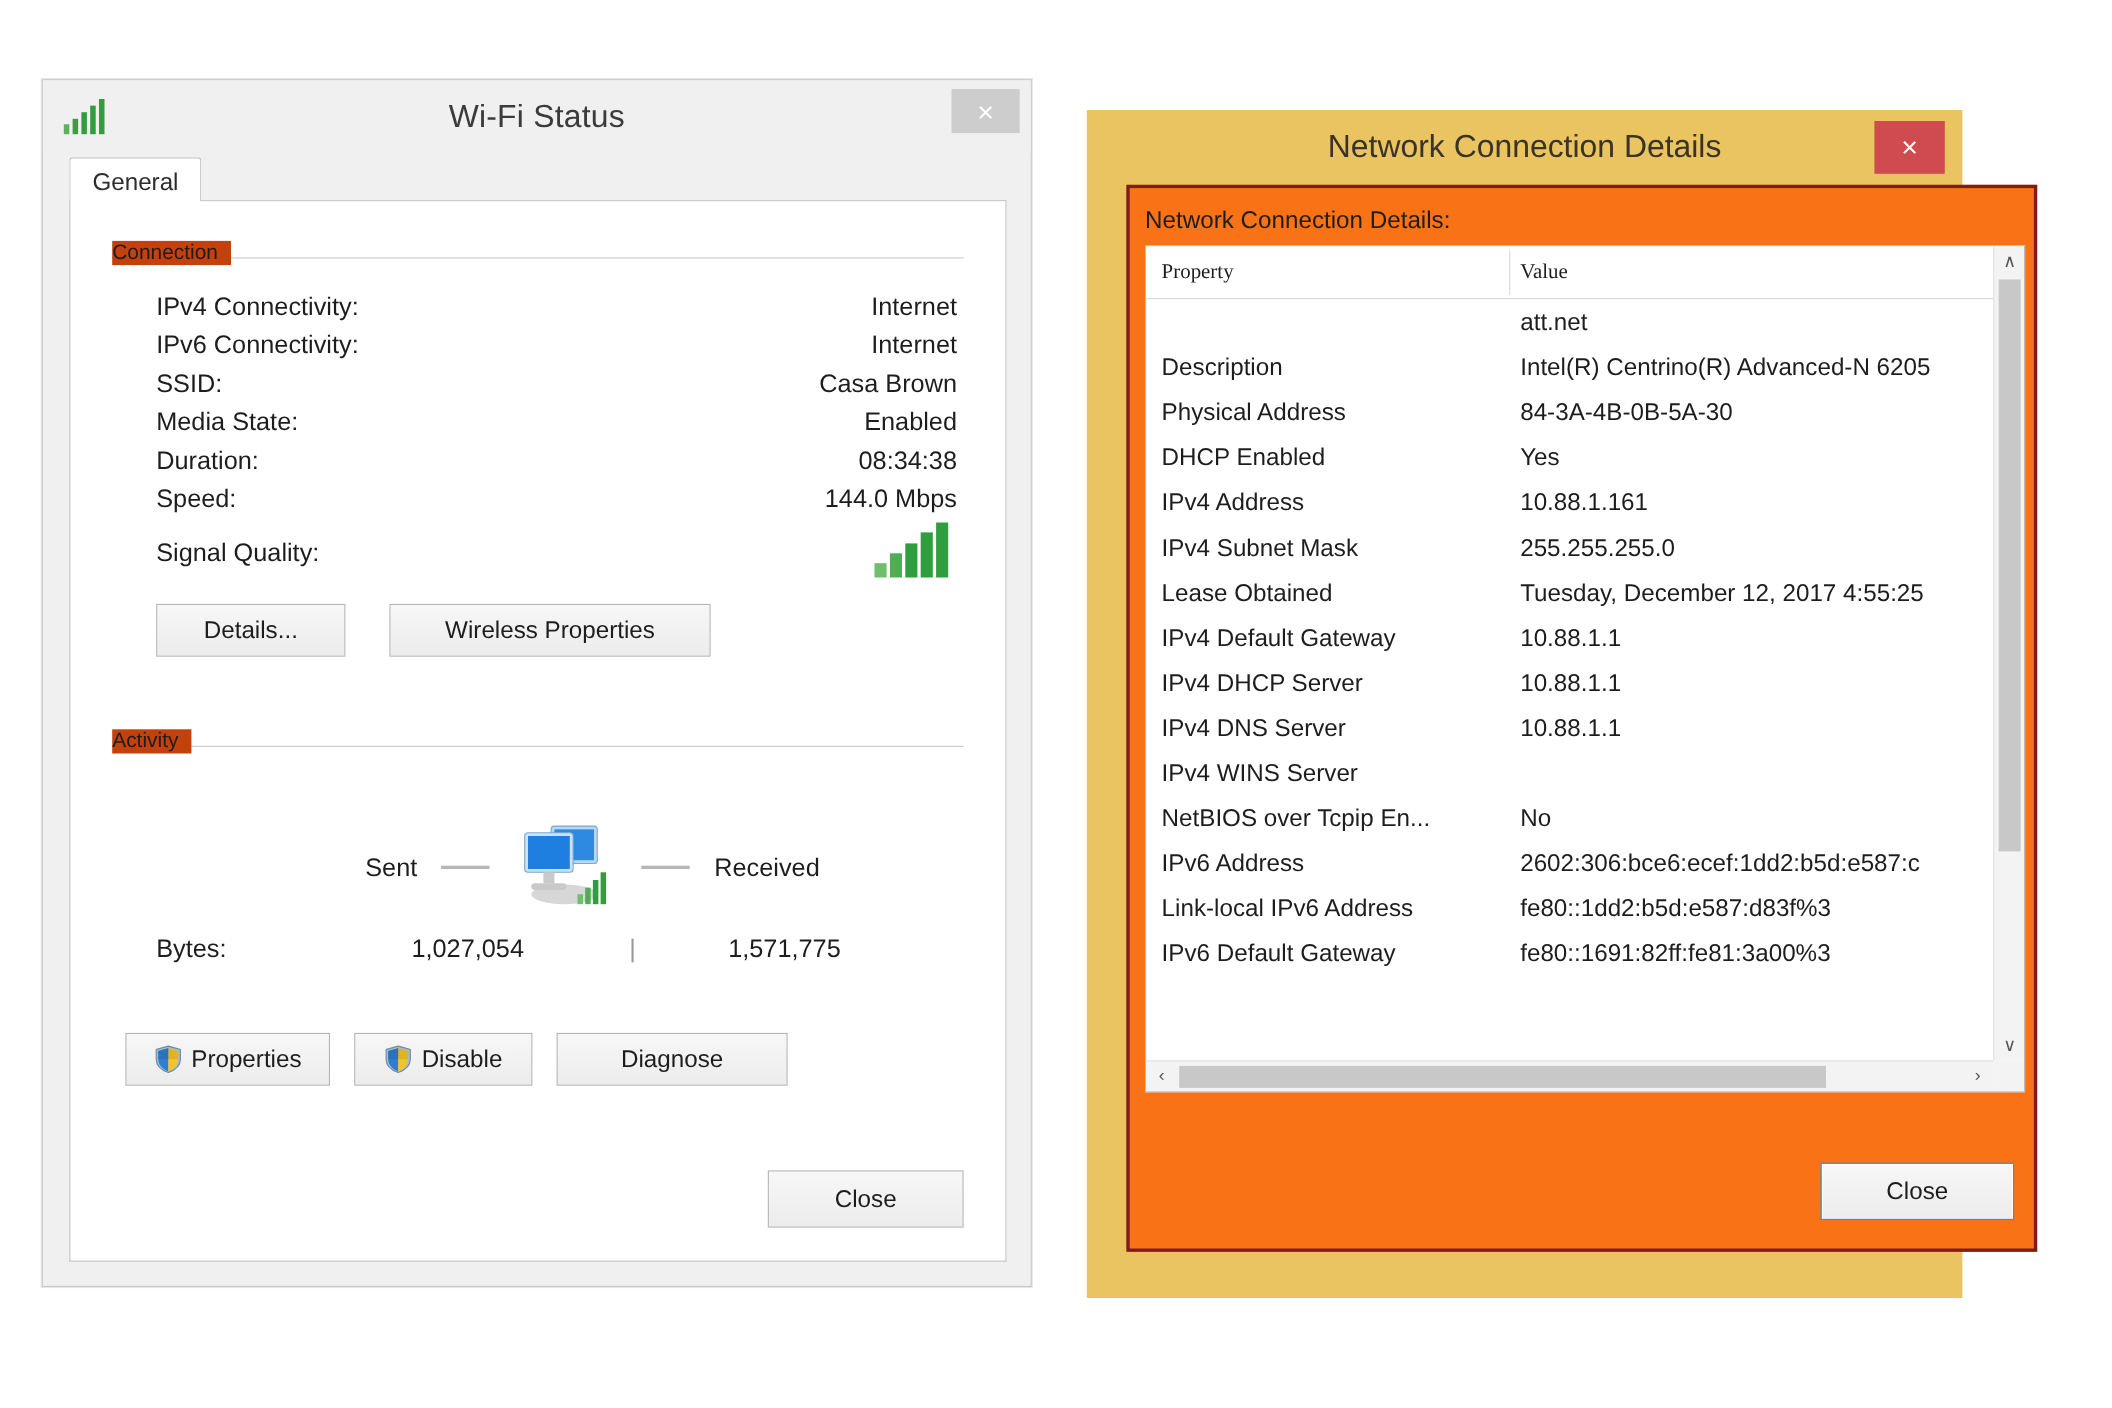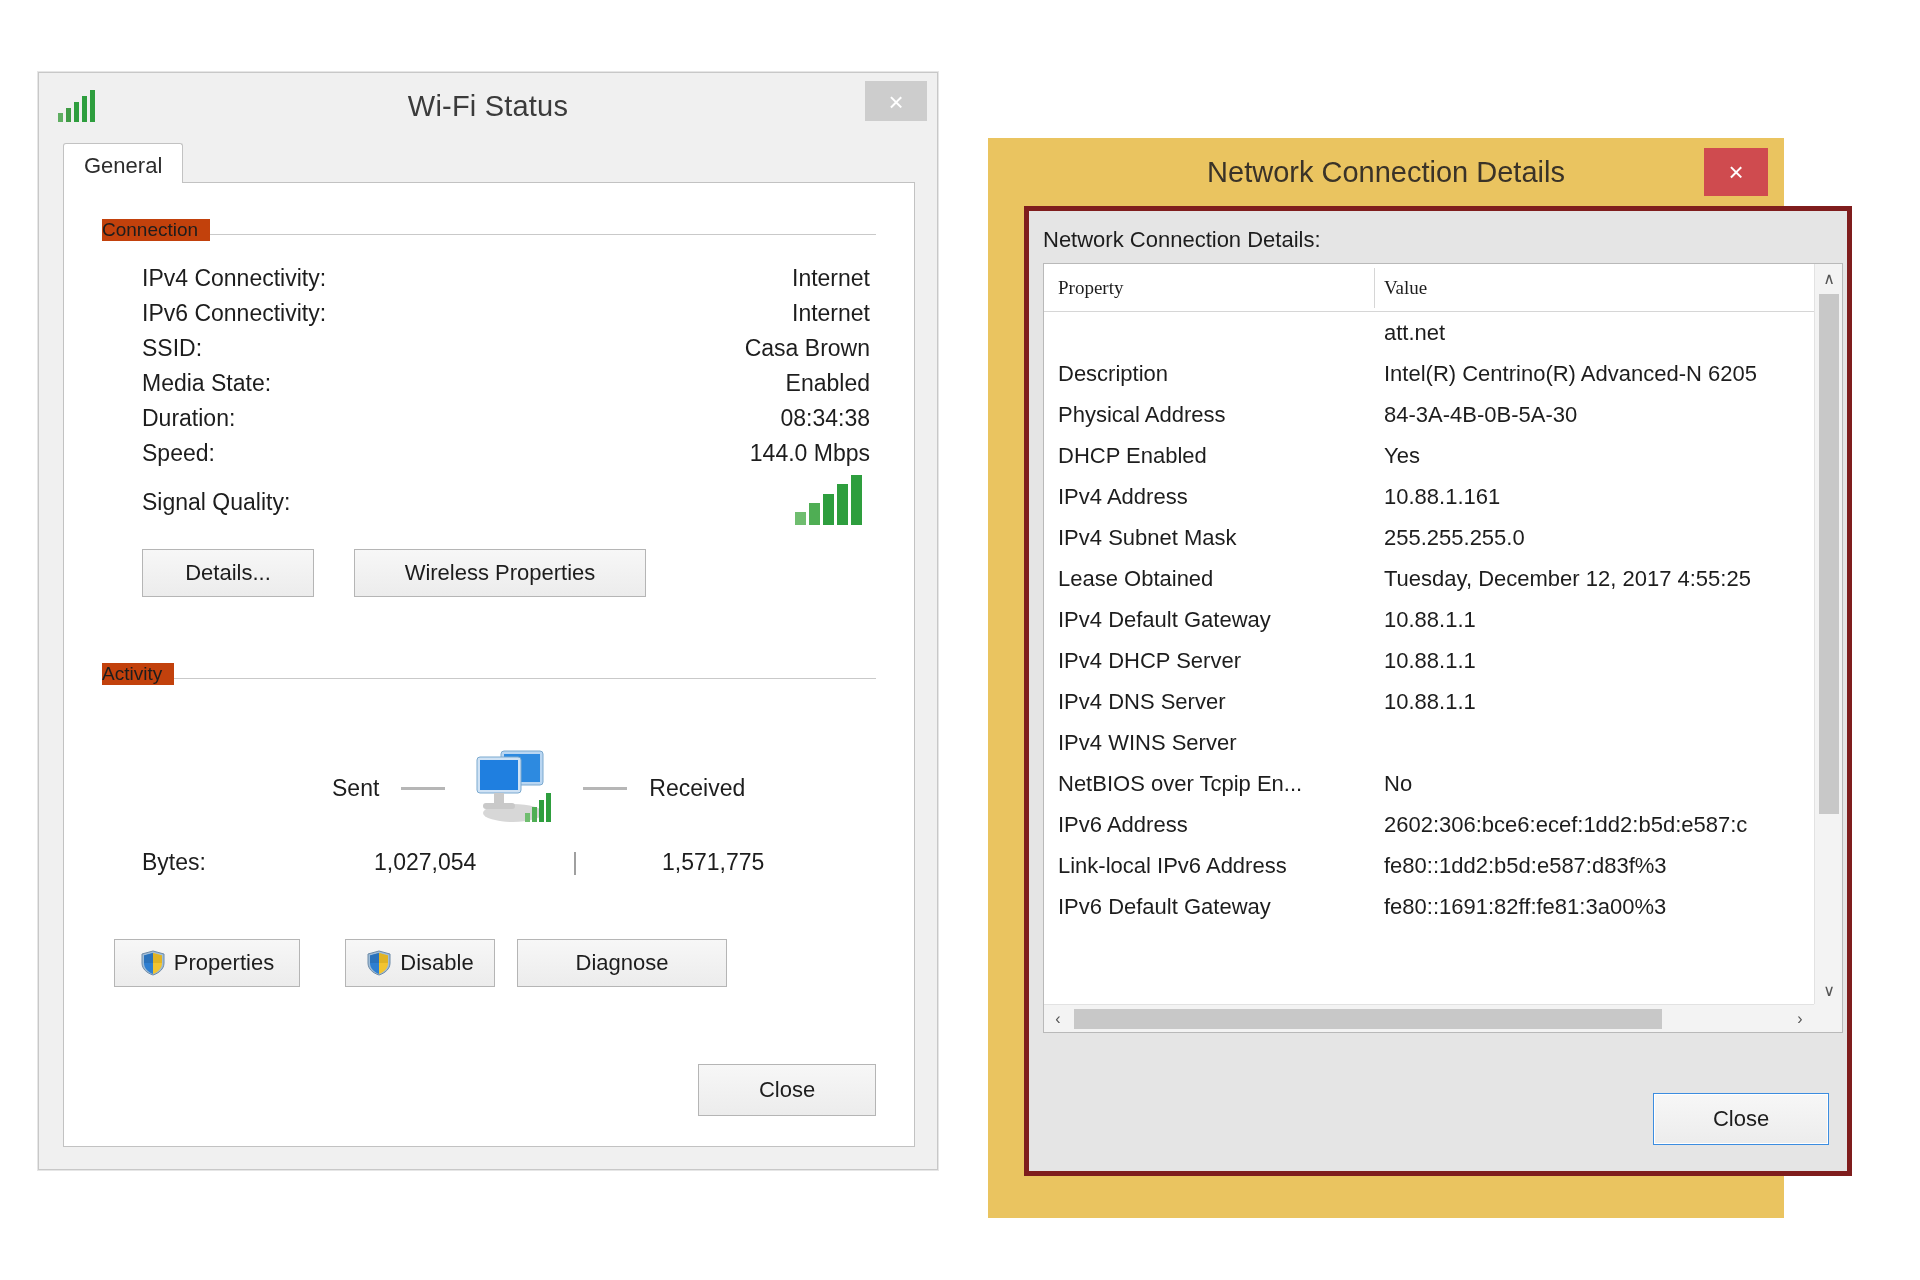--- a/index.html
+++ b/index.html
@@ -90,37 +90,36 @@
   .winbtn.focus { border: 1px solid #3c8de0; box-shadow: inset 0 0 0 1px #fff; }
 
   .dashline { width: 44px; height: 3px; background: #b6b6b6; }
 
   
   #ncd-dialog {
     position: absolute; left: 988px; top: 100px;
     width: 796px; height: 1080px;
     background: #eac460;
     padding: 0;
-    margin-top: 38px;
   }
   #ncd-titlebar {
     position: relative; height: 68px;
     display: flex; align-items: center; justify-content: center;
   }
   #ncd-titlebar .title { font-size: 29px; color: #3a3328; }
   #ncd-close {
     position: absolute; right: 16px; top: 10px;
     width: 64px; height: 48px; background: #cf4b4f;
     border: none; color: #fff; font-size: 26px; cursor: pointer;
     font-family: "Liberation Sans", sans-serif;
   }
   #ncd-inner {
     position: absolute; left: 36px; top: 68px;
     width: 828px; height: 970px;
-    background: #e5e5e5; border: 5px solid #7f1d1d;
+    background: #f97316; border: 3px solid #7f1d1d;
   }
   #ncd-caption {
     position: absolute; left: 14px; top: 16px;
     font-size: 22px; color: #1d1d1d;
   }
   #ncd-listframe {
     position: absolute; left: 14px; top: 52px;
     width: 800px; height: 770px;
     background: #ffffff; border: 1px solid #b9b9b9;
   }
@@ -323,21 +322,21 @@
                 <svg width="26" height="26" viewBox="0 0 26 26">
                   <path d="M13 1 L24 4 V13 C24 19 19 23 13 25 C7 23 2 19 2 13 V4 Z" fill="#9fbdd8" stroke="#6d8aa6"></path>
                   <path d="M13 3 L13 24 C8 22 4 18.5 4 13 L4 5.4 Z" fill="#2f7fd0"></path>
                   <path d="M13 3 L22 5.4 V13 C22 18.5 18 22 13 24 Z" fill="#f2c430"></path>
                   <path d="M13 3 L22 5.4 V13 L13 13 Z" fill="#e0b324"></path>
                   <path d="M4 5.4 L13 3 V13 L4 13 Z" fill="#2a72bb"></path>
                 </svg>
               </span>
               <span>Properties</span>
             </button>
-            <button class="winbtn" style="width:150px;margin-left:23px;">
+            <button class="winbtn" style="width:162px;">
               <span class="shield">
                 <svg width="26" height="26" viewBox="0 0 26 26">
                   <path d="M13 1 L24 4 V13 C24 19 19 23 13 25 C7 23 2 19 2 13 V4 Z" fill="#9fbdd8" stroke="#6d8aa6"></path>
                   <path d="M13 3 L13 24 C8 22 4 18.5 4 13 L4 5.4 Z" fill="#2f7fd0"></path>
                   <path d="M13 3 L22 5.4 V13 C22 18.5 18 22 13 24 Z" fill="#f2c430"></path>
                   <path d="M13 3 L22 5.4 V13 L13 13 Z" fill="#e0b324"></path>
                   <path d="M4 5.4 L13 3 V13 L4 13 Z" fill="#2a72bb"></path>
                 </svg>
               </span>
               <span>Disable</span>

